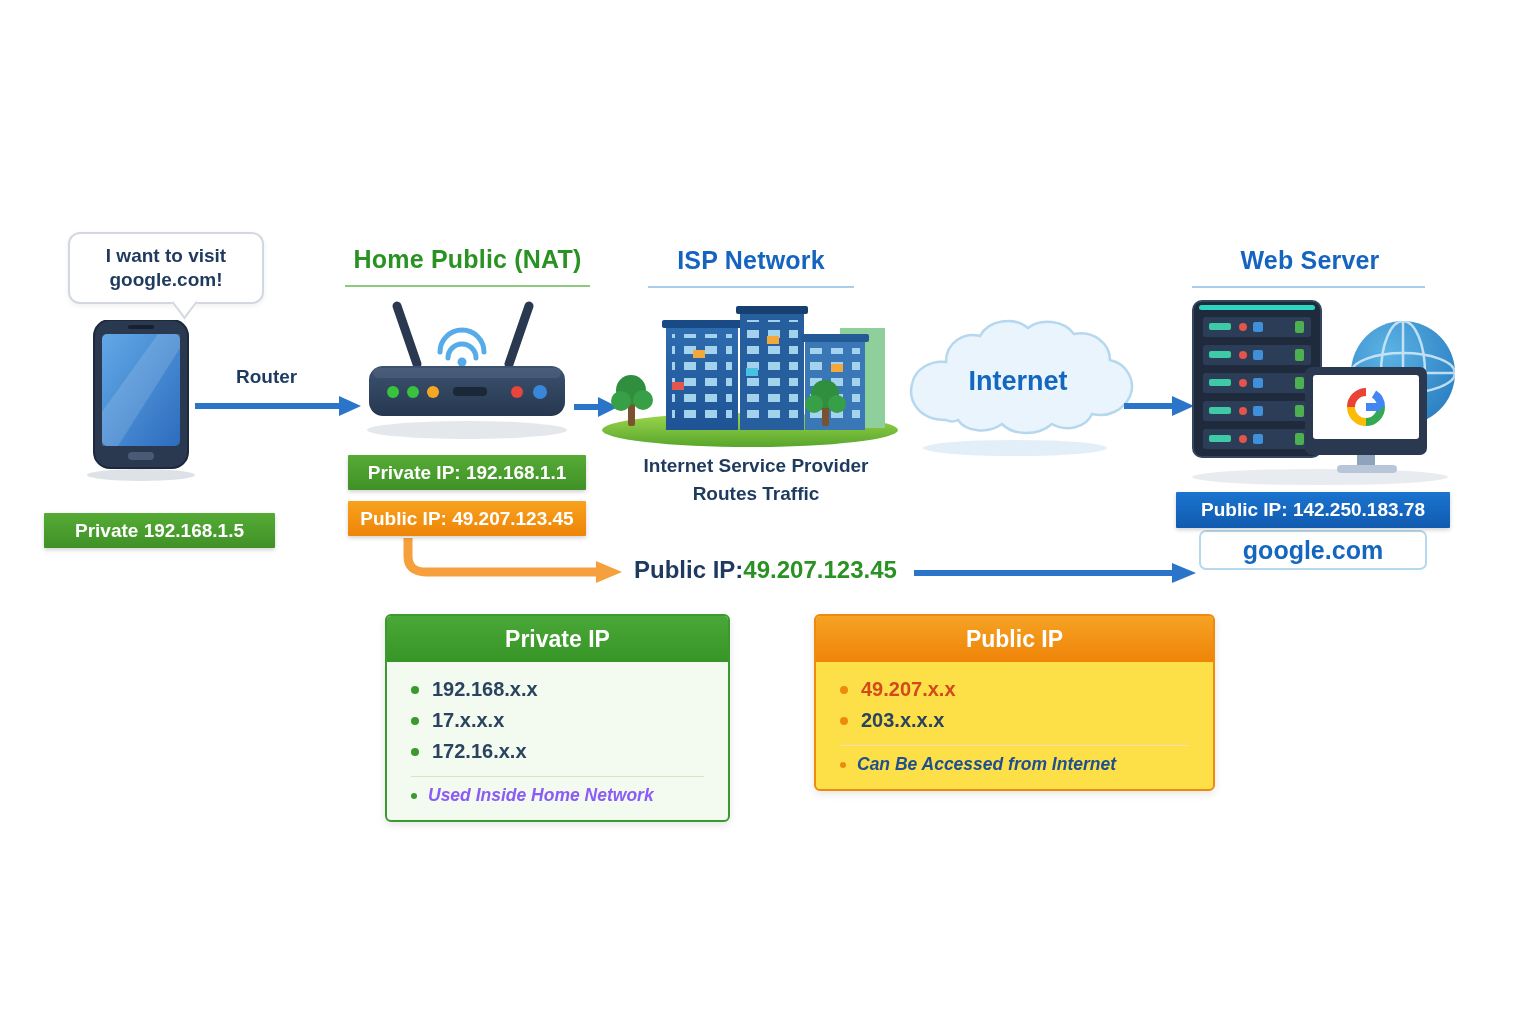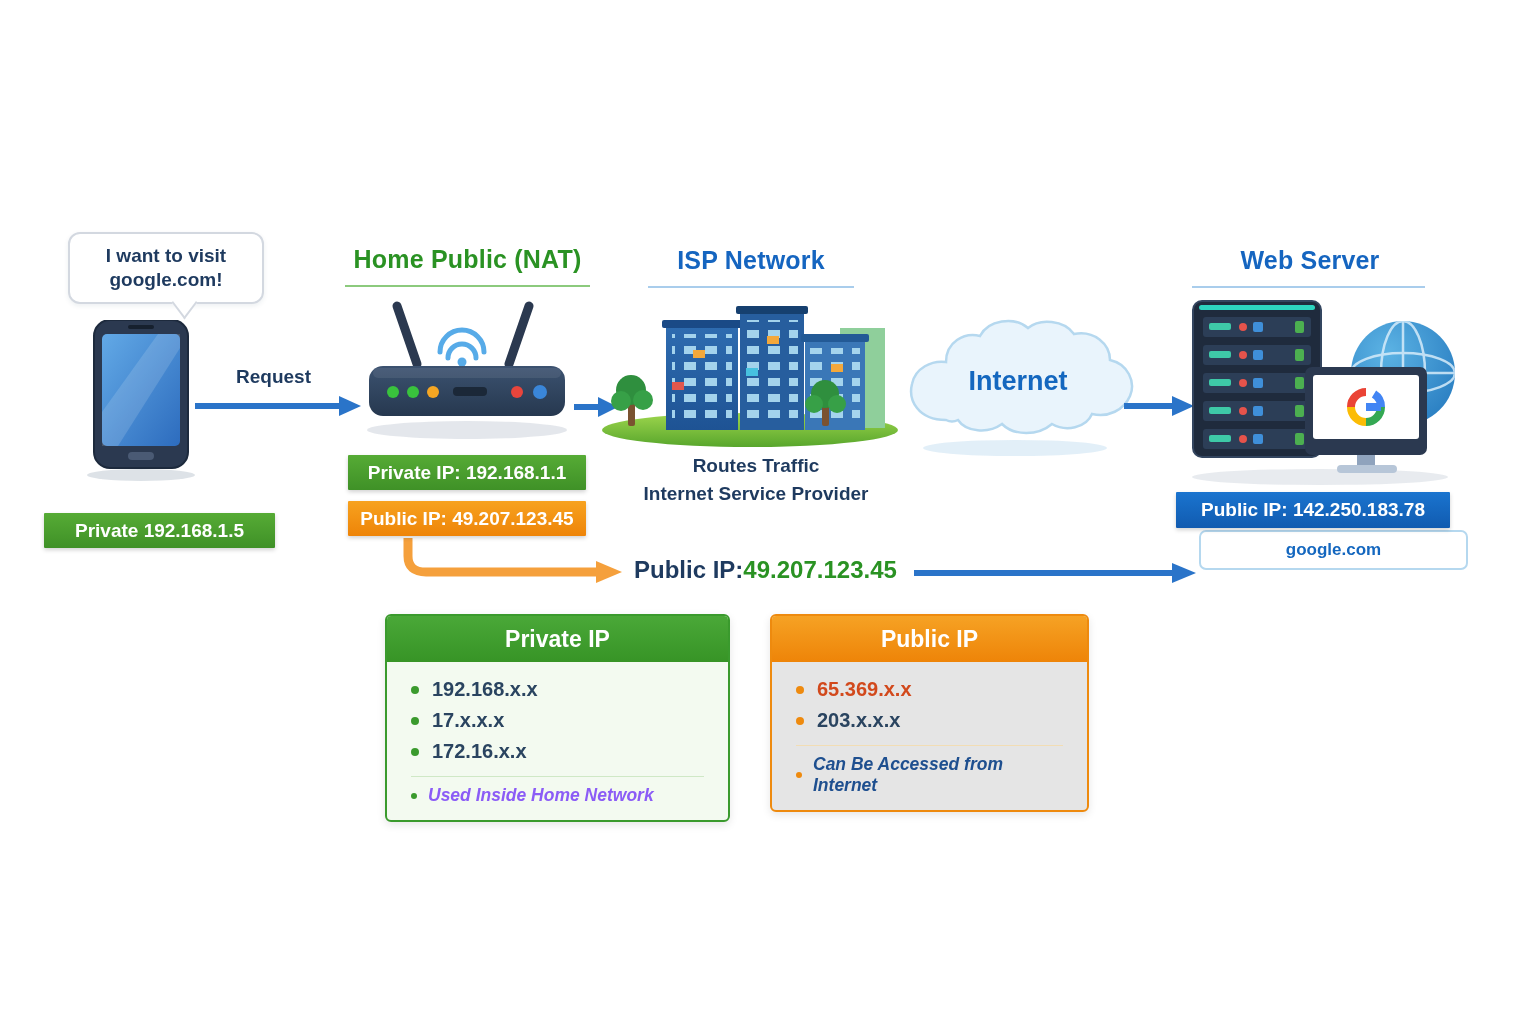--- a/index.html
+++ b/index.html
@@ -41,35 +41,35 @@
   .badge.green  { background:linear-gradient(#56ab35,#3f9127); }
   .badge.orange { background:linear-gradient(#f7a21f,#ee8408); }
   .badge.blue   { background:linear-gradient(#1a74cf,#115bb0); }
 
   .plain-label { position:absolute; font-weight:700; color:#1e3a5f; }
 
   .caption { position:absolute; left:628px; top:452px; width:256px; text-align:center;
              font-size:19px; font-weight:700; color:#1e3a5f; line-height:1.45; }
 
   .domain-box {
-    position:absolute; left:1199px; top:530px; width:269px; height:40px;
+    position:absolute; left:1199px; top:530px; width:228px; height:40px;
     background:#fff; border:2px solid #b5d8ef; border-radius:7px;
     display:flex; align-items:center; justify-content:center;
-    color:#1467bf; font-weight:700; font-size:17px; z-index:3;
+    color:#1467bf; font-weight:700; font-size:25px; z-index:3;
   }
 
   .nat-flow { position:absolute; left:634px; top:556px; font-size:24px; font-weight:700; white-space:nowrap; }
   .nat-flow .pre { color:#1e3a5f; }
   .nat-flow .val { color:#2a9223; }
 
   
   .info-box { position:absolute; border-radius:6px; overflow:hidden;
               box-shadow:0 3px 8px rgba(0,0,0,.10); }
   .info-box.private { left:385px; top:614px; width:345px; border:2px solid #3a9a2d; background:#f3faf0; }
-  .info-box.public  { left:770px; top:614px; width:319px; border:2px solid #ee8a0e; background:#e5e5e5; }
+  .info-box.public  { left:814px; top:614px; width:401px; border:2px solid #ee8a0e; background:#fde047; }
   .info-head { height:46px; display:flex; align-items:center; justify-content:center;
                color:#fff; font-weight:700; font-size:23px; }
   .info-box.private .info-head { background:linear-gradient(#4aa838,#379426); }
   .info-box.public  .info-head { background:linear-gradient(#f6a224,#ee8408); }
   .info-body { padding:12px 24px 14px; }
   .ip-item { display:flex; align-items:center; gap:13px; font-size:20px; font-weight:600;
              color:#2a4460; padding:4px 0; }
   .dot { width:8px; height:8px; border-radius:50%; flex:0 0 auto; }
   .info-box.private .dot { background:#3a9a2d; }
   .info-box.public  .dot { background:#ee8a0e; }
@@ -103,21 +103,21 @@
     <rect x="16" y="14" width="78" height="112" rx="5" fill="url(#phScr)"></rect>
     <polygon points="16,92 72,14 94,14 94,28 32,126 16,126" fill="#ffffff" opacity="0.14"></polygon>
     <rect x="42" y="5" width="26" height="4" rx="2" fill="#16202e"></rect>
     <rect x="42" y="132" width="26" height="8" rx="4" fill="#4a5a74"></rect>
   </svg>
 
   <div class="badge green" style="left:44px; top:513px; width:231px; height:35px;">
     <span>Private 192.168.1.5</span>
   </div>
 
-  <span class="plain-label" style="left:236px; top:366px; font-size:19px;">Request</span>
+  <span class="plain-label" style="left:236px; top:366px; font-size:19px;">Router</span>
   <svg class="abs" style="left:193px; top:392px;" width="172" height="28" viewBox="0 0 172 28">
     <line x1="2" y1="14" x2="146" y2="14" stroke="#2a74c9" stroke-width="6"></line>
     <polygon points="146,4 168,14 146,24" fill="#2a74c9"></polygon>
   </svg>
 
   <div class="sec-title green" style="left:345px; top:245px; width:245px;">Home Public (NAT)</div>
   <div class="title-line green" style="left:345px; top:285px; width:245px;"></div>
 
   <svg class="abs" style="left:357px; top:300px;" width="220" height="145" viewBox="0 0 220 145">
     <defs>
@@ -191,22 +191,22 @@
     <circle cx="31" cy="92" r="15" fill="#2f8f3e"></circle>
     <circle cx="21" cy="103" r="10" fill="#37a047"></circle>
     <circle cx="43" cy="102" r="10" fill="#37a047"></circle>
     <rect x="222" y="104" width="7" height="24" rx="2" fill="#7a5230"></rect>
     <circle cx="225" cy="96" r="14" fill="#2f8f3e"></circle>
     <circle cx="214" cy="106" r="9" fill="#37a047"></circle>
     <circle cx="237" cy="106" r="9" fill="#37a047"></circle>
   </svg>
 
   <div class="caption">
+    <span style="display:block">Internet Service Provider</span>
     <span style="display:block">Routes Traffic</span>
-    <span style="display:block">Internet Service Provider</span>
   </div>
 
   <svg class="abs" style="left:888px; top:312px;" width="255" height="150" viewBox="0 0 255 150">
     <ellipse cx="127" cy="136" rx="92" ry="8" fill="#cfe4f4" opacity="0.6"></ellipse>
     <path d="M 58 108 C 30 108 20 88 24 72 C 27 56 44 48 58 50 C 58 30 76 20 92 24
              C 100 8 126 4 140 16 C 152 6 176 8 186 22 C 206 18 222 32 222 48
              C 240 52 248 70 242 84 C 236 98 220 106 204 102 C 198 116 178 120 164 112
              C 150 124 126 124 114 112 C 100 122 78 120 70 108 C 66 110 62 110 58 108 Z" fill="#e9f4fc" stroke="#b5d8ef" stroke-width="2.5"></path>
     <text x="130" y="78" text-anchor="middle" font-family="Liberation Sans, sans-serif" font-size="27" font-weight="700" fill="#1467bf">Internet</text>
   </svg>
@@ -329,21 +329,21 @@
         <span>Used Inside Home Network</span>
       </div>
     </div>
   </div>
 
   <div class="info-box public">
     <div class="info-head">Public IP</div>
     <div class="info-body">
       <div class="ip-item hot">
         <span class="dot"></span>
-        <span class="txt">65.369.x.x</span>
+        <span class="txt">49.207.x.x</span>
       </div>
       <div class="ip-item">
         <span class="dot"></span>
         <span class="txt">203.x.x.x</span>
       </div>
       <div class="divider"></div>
       <div class="note">
         <span class="dot"></span>
         <span>Can Be Accessed from Internet</span>
       </div>

